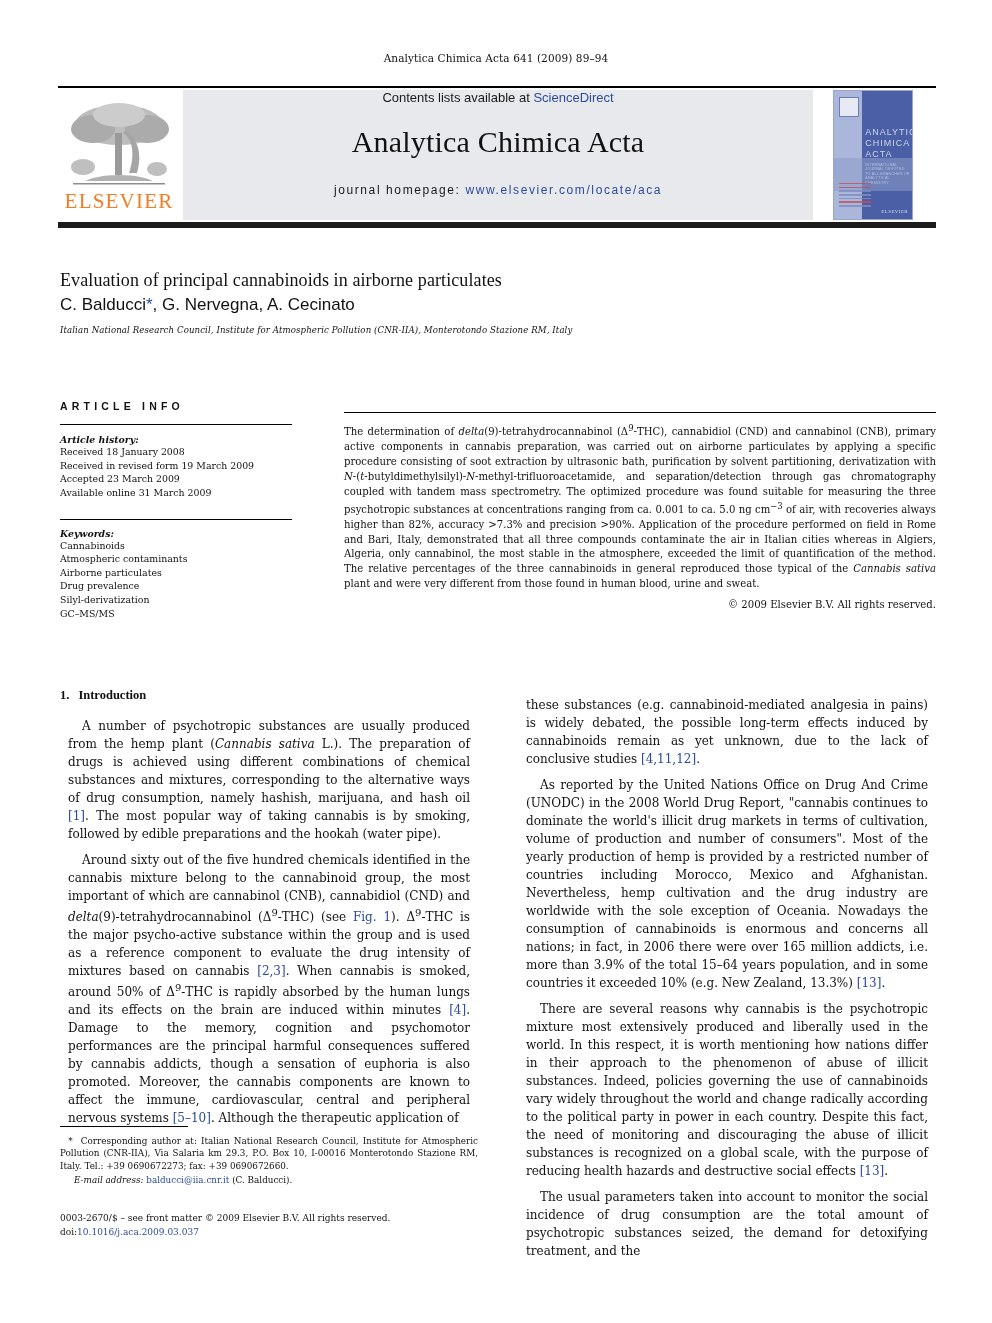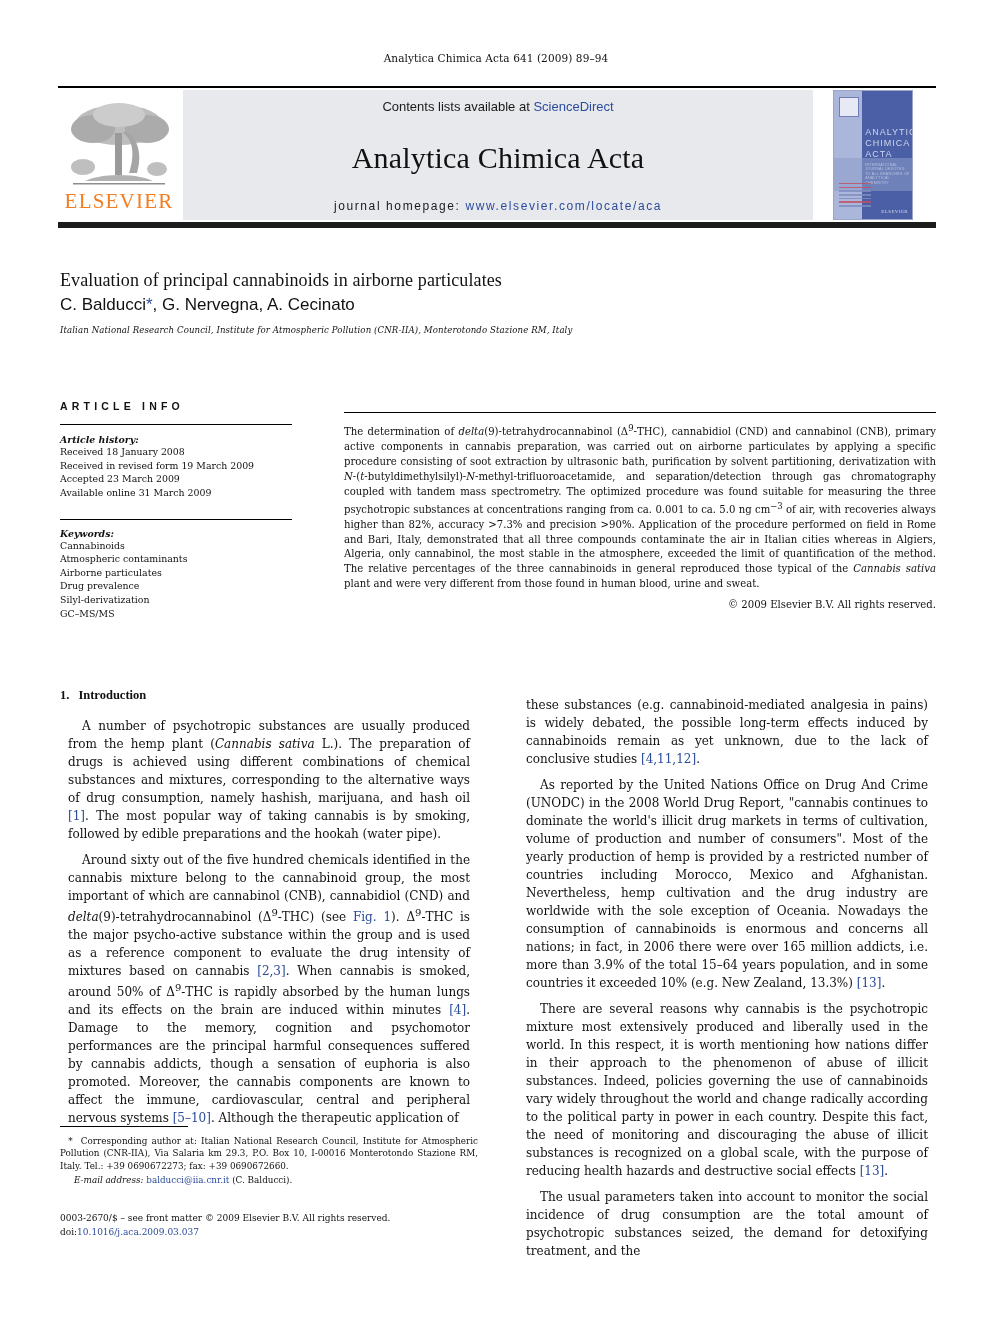--- a/index.html
+++ b/index.html
@@ -81,35 +81,35 @@
   }
   .masthead-center {
     position: absolute;
     top: 4px;
     left: 125px;
     width: 630px;
     height: 130px;
     background: #e8e9ed;
     text-align: center;
     box-sizing: border-box;
-    padding-top: 9px;
+    padding-top: 0;
   }
   .contents-line {
     font-family: "Liberation Sans", sans-serif;
     font-size: 13px;
     color: #1a1a1a;
   }
   .contents-line .sd {
     color: #2b4b9b;
   }
   .journal-title {
     font-family: "Liberation Serif", serif;
     font-size: 30px;
     color: #111;
-    margin-top: 27px;
+    margin-top: 20px;
     letter-spacing: 0.2px;
   }
   .homepage-line {
     font-family: "Liberation Sans", sans-serif;
     font-size: 12px;
     margin-top: 24px;
     letter-spacing: 1.6px;
     color: #1a1a1a;
   }
   .homepage-line .url {

